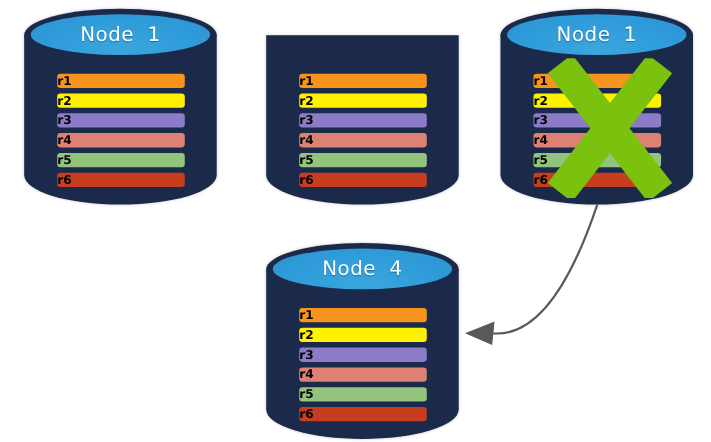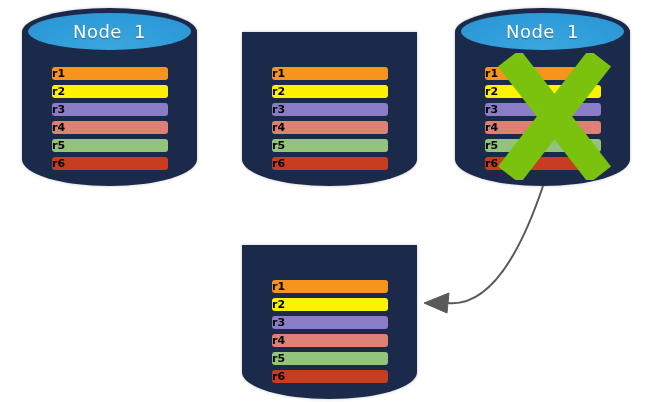--- a/index.html
+++ b/index.html
@@ -93,20 +93,25 @@
   <div class="node" style="left:242px;top:221px;">
     <div class="cyl-body"></div>
     <div class="rows">
       <div class="row" style="background: rgb(247, 148, 30);">r1</div>
       <div class="row" style="background: rgb(255, 242, 0);">r2</div>
       <div class="row" style="background: rgb(139, 124, 199);">r3</div>
       <div class="row" style="background: rgb(220, 129, 115);">r4</div>
       <div class="row" style="background: rgb(147, 196, 125);">r5</div>
       <div class="row" style="background: rgb(198, 61, 31);">r6</div>
     </div>
+    <div class="cyl-cap">
+      <div class="cyl-cap-inner">
+        <span class="node-title">Node 4</span>
+      </div>
+    </div>
   </div>
 
   <svg class="arrow-layer" viewBox="0 0 150 135">
     <path d="M128,6 Q87,128 33,123" fill="none" stroke="#595959" stroke-width="2"></path>
     <polygon points="9,123 34,113 32,133" fill="#595959" stroke="#595959"></polygon>
   </svg>
 
 </div>
 
 </body></html>

